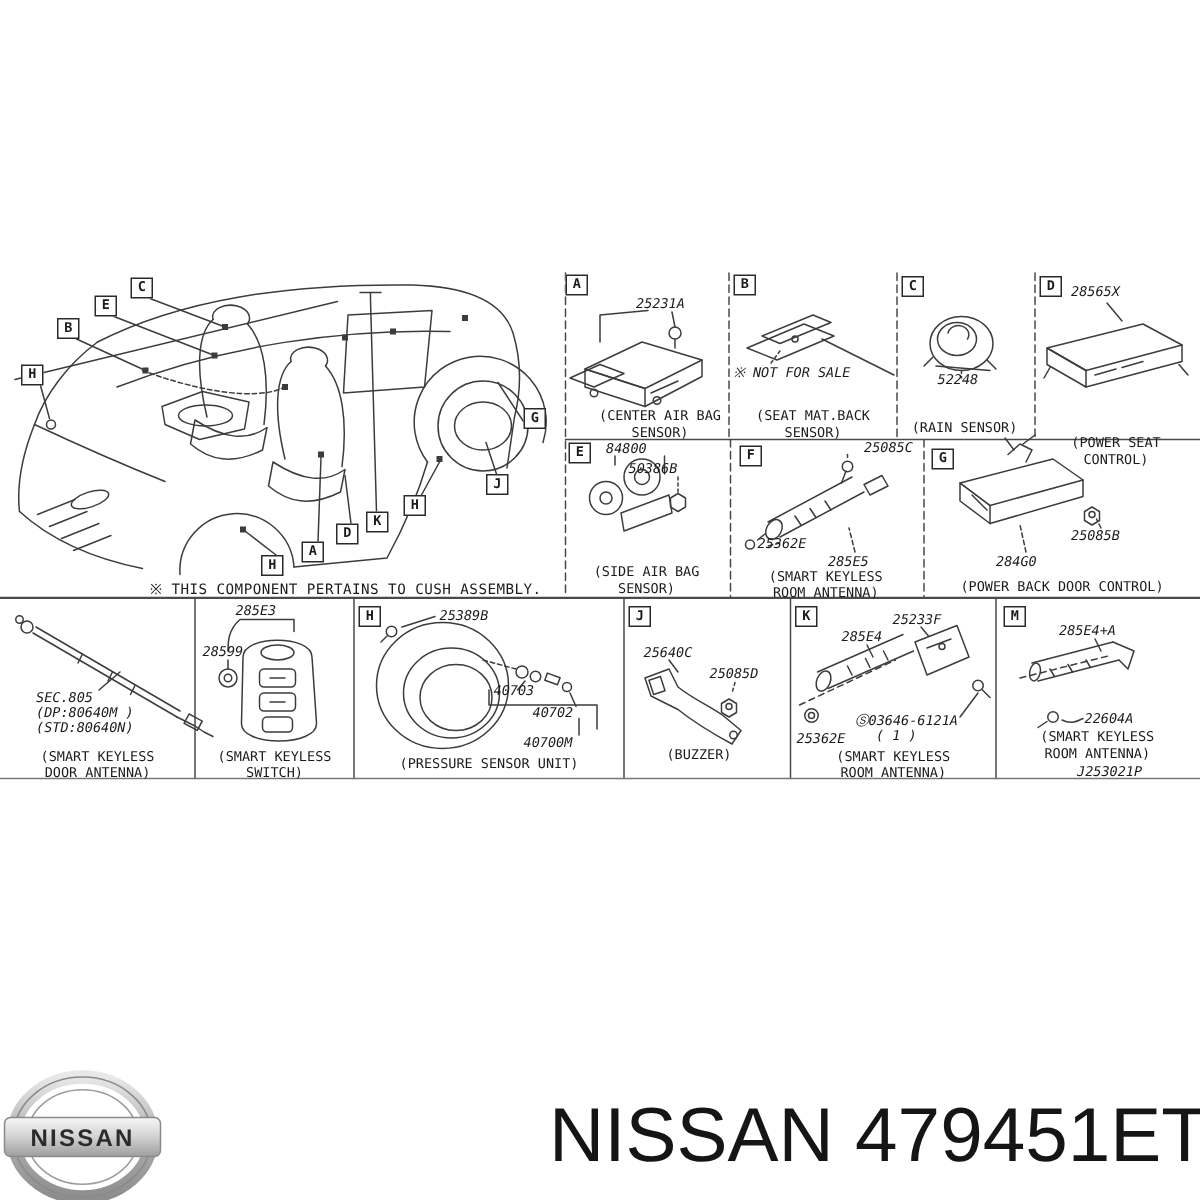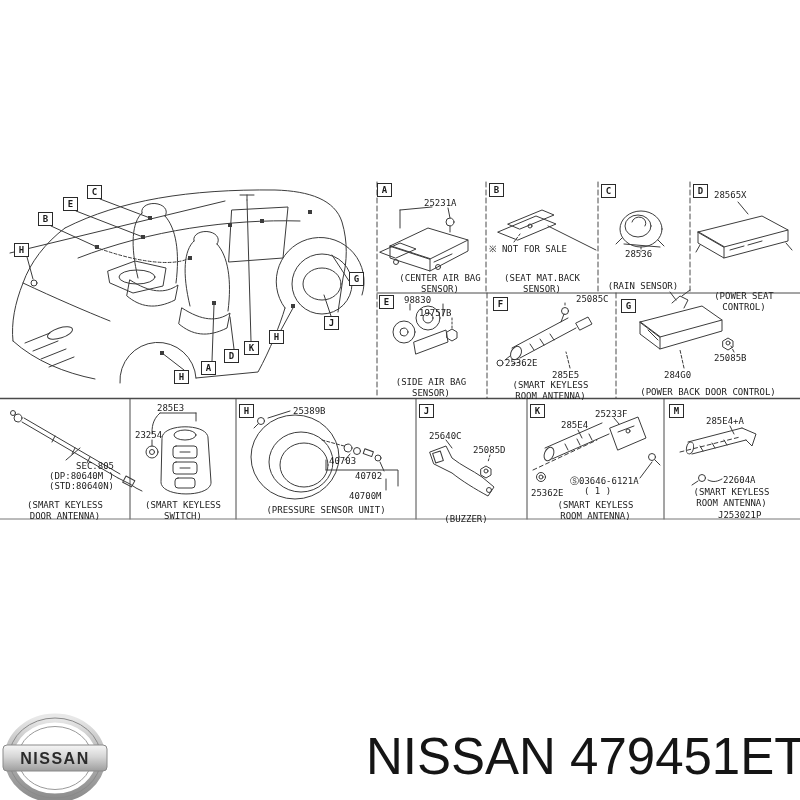--- a/index.html
+++ b/index.html
@@ -1,21 +1,21 @@
 <!DOCTYPE html>
 <html><head>
 <meta charset="utf-8">
 <style>
   html,body{margin:0;padding:0;background:#ffffff;}
   .page{position:relative;width:800px;height:800px;background:#fff;overflow:hidden;
         font-family:"DejaVu Sans Mono","Liberation Mono",monospace;color:#1b1b1b;}
   svg{position:absolute;left:0;top:0;}
   .art{z-index:1;}
   .lbl{position:absolute;z-index:3;font-size:9px;line-height:10px;letter-spacing:0px;
-       color:#1b1b1b;white-space:pre-line;}
+       color:#1b1b1b;white-space:pre-line;font-style:italic;}
   .cap{position:absolute;z-index:3;font-size:9px;line-height:10.5px;text-align:center;
        white-space:pre-line;color:#1b1b1b;}
   .box{position:absolute;z-index:4;width:13px;height:12px;border:1.2px solid #2a2a2a;
        background:#fff;font-size:9px;line-height:12px;font-weight:bold;text-align:center;}
   .note{position:absolute;z-index:3;font-size:9.5px;color:#1b1b1b;letter-spacing:0.3px;}
   .footer-part{position:absolute;z-index:3;left:366px;top:727px;width:430px;
        font-family:"Liberation Sans",sans-serif;font-size:51px;color:#151515;
        letter-spacing:0px;white-space:nowrap;}
 </style>
 </head>
@@ -247,49 +247,50 @@
   <div class="box" style="left:38px;top:212px">B</div>
   <div class="box" style="left:14px;top:243px">H</div>
   <div class="box" style="left:349px;top:272px">G</div>
   <div class="box" style="left:324px;top:316px">J</div>
   <div class="box" style="left:269px;top:330px">H</div>
   <div class="box" style="left:244px;top:341px">K</div>
   <div class="box" style="left:224px;top:349px">D</div>
   <div class="box" style="left:201px;top:361px">A</div>
   <div class="box" style="left:174px;top:370px">H</div>
 
+  <div class="note" style="left:100px;top:386px">※ THIS COMPONENT PERTAINS TO CUSH ASSEMBLY.</div>
 
   <div class="box" style="left:377px;top:183px">A</div>
   <div class="box" style="left:489px;top:183px">B</div>
   <div class="box" style="left:601px;top:184px">C</div>
   <div class="box" style="left:693px;top:184px">D</div>
   <div class="box" style="left:379px;top:295px">E</div>
   <div class="box" style="left:493px;top:297px">F</div>
   <div class="box" style="left:621px;top:299px">G</div>
   <div class="box" style="left:239px;top:404px">H</div>
   <div class="box" style="left:419px;top:404px">J</div>
   <div class="box" style="left:530px;top:404px">K</div>
   <div class="box" style="left:669px;top:404px">M</div>
 
   <div class="lbl" style="left:424px;top:198px">25231A</div>
   <div class="lbl" style="left:489px;top:244px">※ NOT FOR SALE</div>
-  <div class="lbl" style="left:625px;top:249px">28536</div>
+  <div class="lbl" style="left:625px;top:249px">52248</div>
   <div class="lbl" style="left:714px;top:190px">28565X</div>
-  <div class="lbl" style="left:404px;top:295px">98830</div>
-  <div class="lbl" style="left:419px;top:308px">19757B</div>
+  <div class="lbl" style="left:404px;top:295px">84800</div>
+  <div class="lbl" style="left:419px;top:308px">50386B</div>
   <div class="lbl" style="left:576px;top:294px">25085C</div>
   <div class="lbl" style="left:505px;top:358px">25362E</div>
   <div class="lbl" style="left:552px;top:370px">285E5</div>
   <div class="lbl" style="left:714px;top:353px">25085B</div>
   <div class="lbl" style="left:664px;top:370px">284G0</div>
-  <div class="lbl" style="left:24px;top:461px;width:90px;text-align:right">SEC.805
+  <div class="lbl" style="left:24px;top:461px;width:90px;text-align:left">SEC.805
 (DP:80640M )
 (STD:80640N)</div>
   <div class="lbl" style="left:157px;top:403px">285E3</div>
-  <div class="lbl" style="left:135px;top:430px">23254</div>
+  <div class="lbl" style="left:135px;top:430px">28599</div>
   <div class="lbl" style="left:293px;top:406px">25389B</div>
   <div class="lbl" style="left:329px;top:456px">40703</div>
   <div class="lbl" style="left:355px;top:471px">40702</div>
   <div class="lbl" style="left:349px;top:491px">40700M</div>
   <div class="lbl" style="left:429px;top:431px">25640C</div>
   <div class="lbl" style="left:473px;top:445px">25085D</div>
   <div class="lbl" style="left:595px;top:409px">25233F</div>
   <div class="lbl" style="left:561px;top:420px">285E4</div>
   <div class="lbl" style="left:531px;top:488px">25362E</div>
   <div class="lbl" style="left:570px;top:476px">Ⓢ03646-6121A</div>
@@ -308,21 +309,21 @@
   <div class="cap" style="left:378px;top:377px;width:106px">(SIDE AIR BAG
 SENSOR)</div>
   <div class="cap" style="left:487px;top:380px;width:127px">(SMART KEYLESS
 ROOM ANTENNA)</div>
   <div class="cap" style="left:617px;top:387px;width:182px">(POWER BACK DOOR CONTROL)</div>
   <div class="cap" style="left:2px;top:500px;width:126px">(SMART KEYLESS
 DOOR ANTENNA)</div>
   <div class="cap" style="left:131px;top:500px;width:104px">(SMART KEYLESS
 SWITCH)</div>
   <div class="cap" style="left:237px;top:505px;width:178px">(PRESSURE SENSOR UNIT)</div>
-  <div class="cap" style="left:417px;top:514px;width:98px">(BUZZER)</div>
+  <div class="cap" style="left:417px;top:499px;width:98px">(BUZZER)</div>
   <div class="cap" style="left:528px;top:500px;width:135px">(SMART KEYLESS
 ROOM ANTENNA)</div>
   <div class="cap" style="left:665px;top:487px;width:133px">(SMART KEYLESS
 ROOM ANTENNA)</div>
 
   <svg width="110" height="90" viewBox="0 0 110 90" style="left:2px;top:712px;z-index:3">
     <defs>
       <linearGradient id="ringGrad" x1="0" y1="0" x2="0" y2="1">
         <stop offset="0" stop-color="#e8e8e8"></stop>
           <stop offset="0.5" stop-color="#b0b0b0"></stop>

